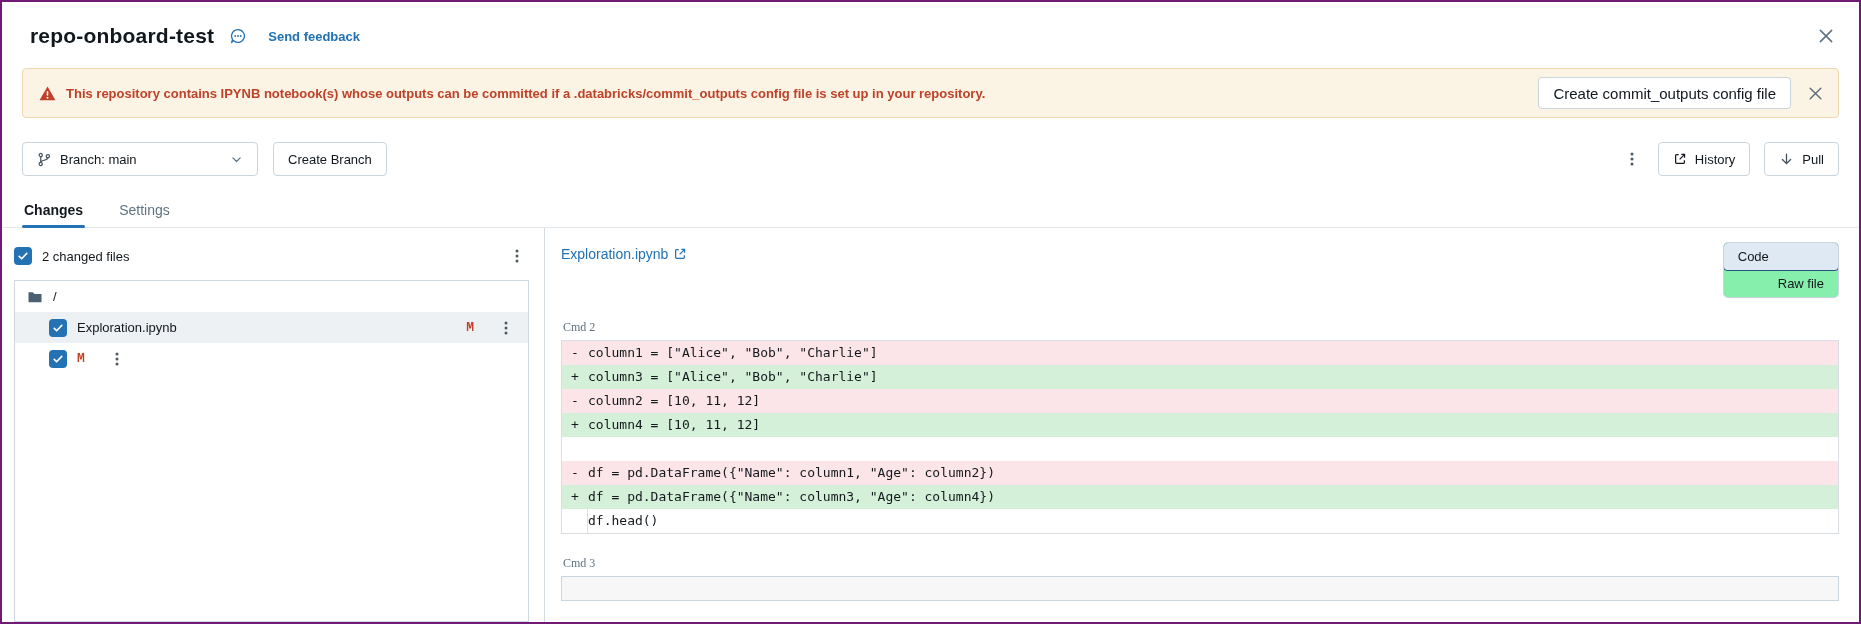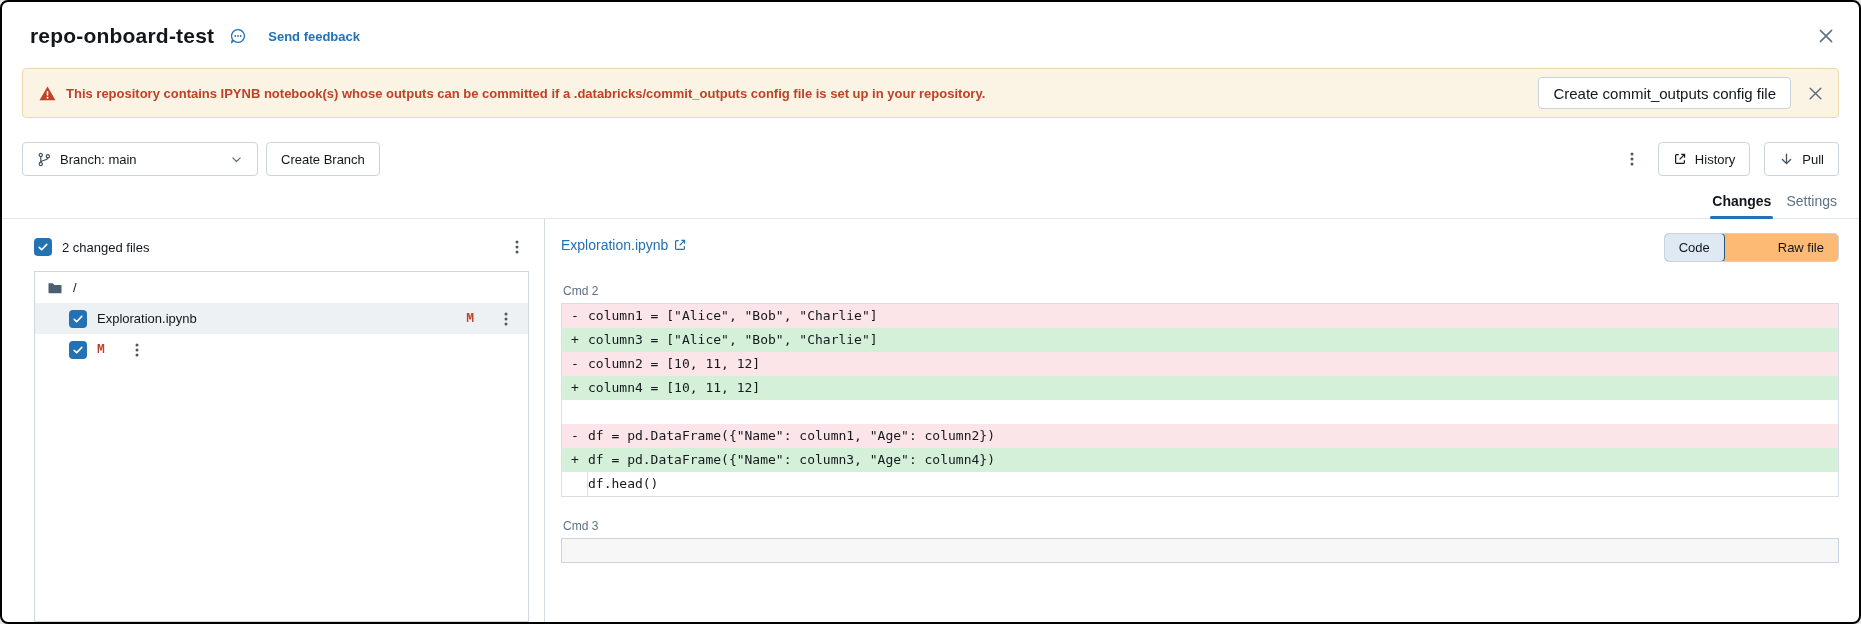--- a/index.html
+++ b/index.html
@@ -1,81 +1,81 @@
 <!DOCTYPE html>
 <html style="--accent: #2272b4; --warning: #be4128; --banner-bg: #fbf3e4; --removed-bg: #fbe5e8; --added-bg: #d5f0d9;"><head>
 <meta charset="utf-8">
 <style>
   * { margin:0; padding:0; box-sizing:border-box; }
   html,body { width:1861px; height:624px; background:#e8e8e8; font-family:"Liberation Sans", sans-serif; }
   .window {
     position:absolute; inset:0;
-    background:#fff; border:2px solid #000000; border-radius:8px;
+    background:#fff; border:2px solid #701a75; border-radius:0;
     overflow:hidden; display:flex; flex-direction:column;
   }
   
   .hdr { display:flex; align-items:center; padding:22px 24px 16px 28px; }
   .hdr-title { font-size:21px; font-weight:bold; color:#11171c; letter-spacing:.2px; }
   .feedback { display:flex; align-items:center; gap:22px; margin-left:16px; color:var(--accent,#2272b4); font-size:13px; font-weight:600; cursor:pointer; text-decoration:none; }
   .hdr-close { margin-left:auto; color:#5f7281; cursor:pointer; display:flex; }
   
   .banner {
     margin:4px 20px 0 20px; height:50px; flex:none;
     background:var(--banner-bg,#fbf3e4); border:1px solid #ecd8ae; border-radius:4px;
     display:flex; align-items:center; padding:0 12px 0 16px; gap:10px;
   }
   .banner-text { color:var(--warning,#be4128); font-size:13px; font-weight:bold; flex:1; }
   .banner-btn {
     background:#fff; border:1px solid #c9d4dc; border-radius:4px; height:32px;
     padding:0 14px; font-size:15px; color:#11171c; font-family:inherit; cursor:pointer; white-space:nowrap;
   }
   .banner-close { color:#5a6b7a; cursor:pointer; display:flex; padding:4px 2px 4px 6px; }
   
-  .toolbar { display:flex; align-items:flex-end; margin:24px 20px 0 20px; gap:8px; flex:none; }
+  .toolbar { display:flex; align-items:flex-end; margin:24px 20px 0 20px; gap:15px; flex:none; }
   .btn {
     display:flex; align-items:center; gap:8px; height:34px; background:#fff;
     border:1px solid #c9d4dc; border-radius:4px; padding:0 14px;
     font-size:13px; color:#11171c; font-family:inherit; cursor:pointer; white-space:nowrap;
   }
   .branch-btn { width:236px; }
   .branch-btn .chev { margin-left:auto; color:#5f7281; }
   .icon-slate { color:#44535f; display:flex; }
   .kebab-btn { background:none; border:none; padding:4px; cursor:pointer; color:#4c5964; display:flex; }
   .toolbar-right { margin-left:auto; display:flex; align-items:center; gap:14px; }
   
-  .tabs { display:flex; gap:11px; padding:0 20px; margin-top:11px; border-bottom:1px solid #e1e6ea; flex:none;justify-content:flex-end; }
+  .tabs { display:flex; gap:32px; padding:0 20px; margin-top:20px; border-bottom:1px solid #e1e6ea; flex:none; }
   .tab { padding:6px 2px 9px 2px; font-size:14px; cursor:pointer; position:relative; }
   .tab.active { color:#11171c; font-weight:bold; }
   .tab.active::after { content:""; position:absolute; left:0; right:0; bottom:-1px; height:3px; background:var(--accent,#2272b4); border-radius:2px; }
   .tab.inactive { color:#5f7281; font-weight:400; }
   
   .content { flex:1; display:flex; min-height:0; }
-  .left-panel { width:542px; flex:none; display:flex; flex-direction:column; padding:14px 15px 0 32px; }
+  .left-panel { width:542px; flex:none; display:flex; flex-direction:column; padding:14px 15px 0 12px; }
   .left-hdr { display:flex; align-items:center; gap:10px; height:28px; flex:none; }
   .left-hdr-label { font-size:13px; color:#11171c; }
   .left-hdr .kebab-btn { margin-left:auto; }
   .checkbox {
     width:18px; height:18px; border-radius:4px; background:var(--accent,#2272b4);
     display:flex; align-items:center; justify-content:center; cursor:pointer; flex:none;
   }
   .tree-box { margin-top:10px; border:1px solid #cdd8df; flex:1; background:#fff; }
   .tree-row { display:flex; align-items:center; height:31px; padding:0 10px 0 12px; gap:10px; font-size:13px; color:#11171c; }
   .tree-row.folder { cursor:pointer; }
   .tree-row.file { padding-left:34px; cursor:pointer; }
   .tree-row.selected { background:#eef1f3; }
   .file-name { flex:1; }
   .m-badge { font-family:"Liberation Mono", monospace; font-weight:bold; font-size:13px; color:var(--warning,#be4128); margin-right:10px; }
   
   .right-panel { flex:1; border-left:1px solid #d4dce2; padding:14px 20px 0 16px; overflow:hidden; }
   .rp-hdr { display:flex; align-items:flex-start; }
   .file-link { display:flex; align-items:center; gap:5px; color:var(--accent,#2272b4); font-size:14px; cursor:pointer; text-decoration:none; padding-top:4px; }
-  .seg-ctl { margin-left:auto; display:flex; border:1px solid #c9d4dc; border-radius:5px; background:#fdba74; overflow:hidden; }
+  .seg-ctl { margin-left:auto; display:flex; border:1px solid #c9d4dc; border-radius:5px; background:#86efac; overflow:hidden;flex-direction:column; }
   .seg { padding:5px 13px; font-size:13px; color:#11171c; cursor:pointer; border:1px solid transparent; border-radius:4px;margin-left:40px; }
   .seg.selected { background:#dee9f3; border-color:#24557f; margin:-1px; padding:6px 14px; }
-  .cmd-label { font-family:Liberation Sans, sans-serif; font-size:12px; color:#5e7183; margin:22px 0 5px 2px; }
+  .cmd-label { font-family:Liberation Serif, serif; font-size:12px; color:#5e7183; margin:22px 0 5px 2px; }
   .diff-block { border:1px solid #d8dee4; }
   .diff-row { display:flex; height:24px; line-height:24px; font-family:"DejaVu Sans Mono", monospace; font-size:13px; color:#14191e; }
   .diff-row .gutter { width:26px; flex:none; text-align:center; }
   .diff-row .code { flex:1; white-space:pre; }
   .diff-row.removed { background:var(--removed-bg,#fbe5e8); }
   .diff-row.added { background:var(--added-bg,#d5f0d9); }
   .diff-row.context .gutter { border-right:1px solid #d8dee4; }
   .empty-cell { height:25px; background:#f7f7f8; border:1px solid #c9d6e2; }
   svg { display:block; }
 </style>

